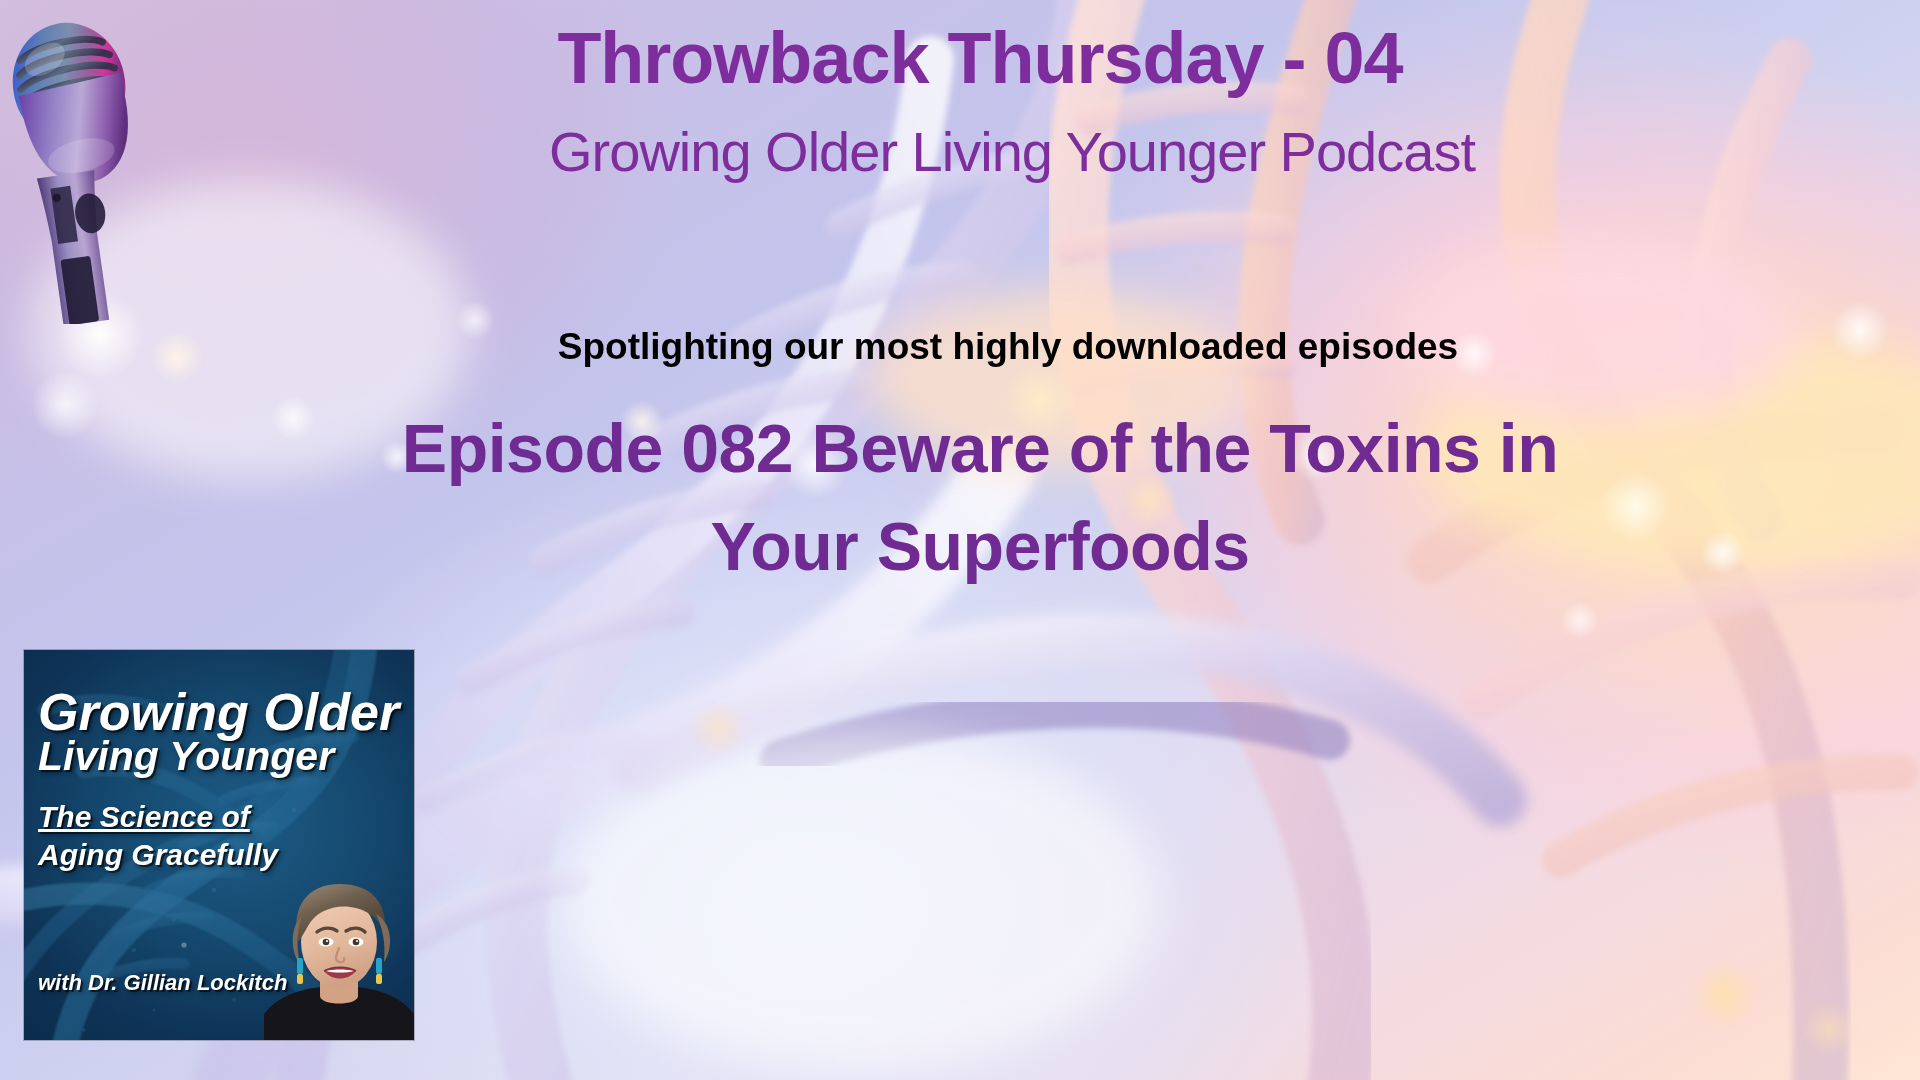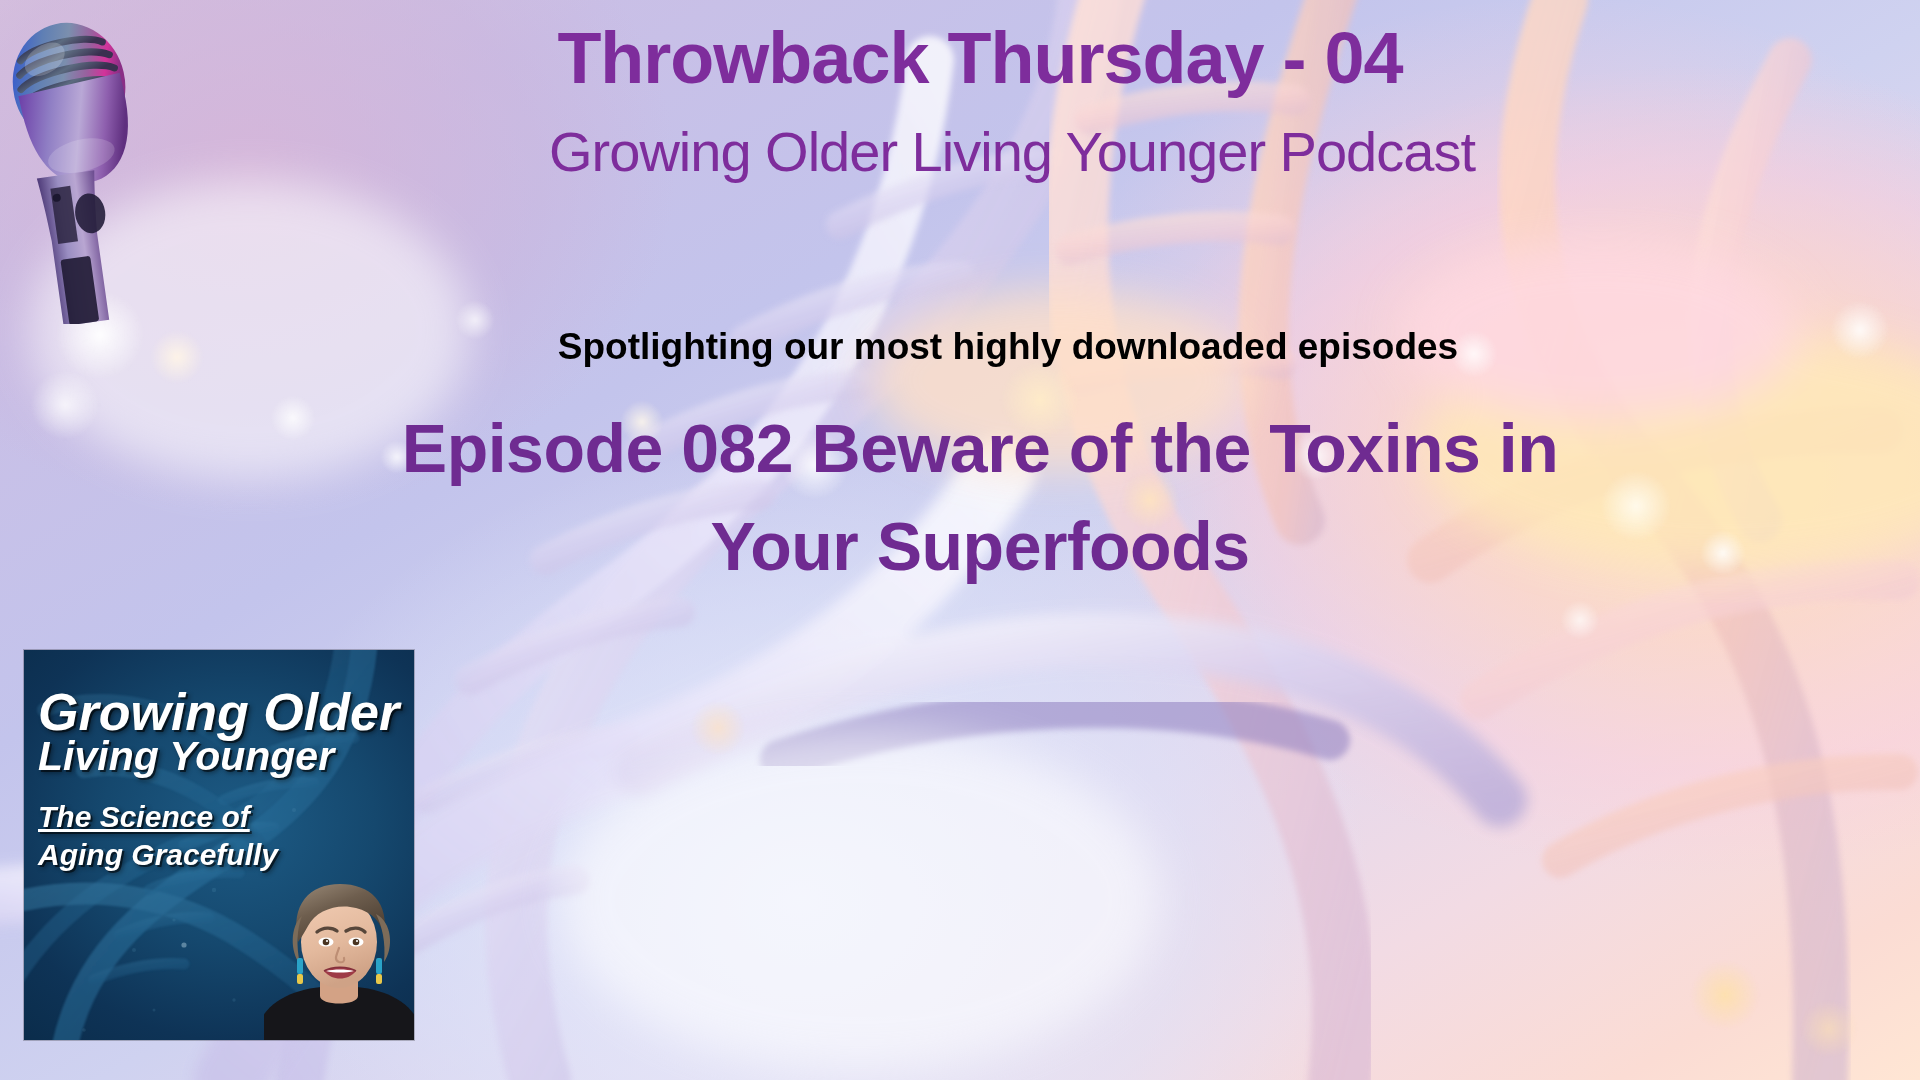--- a/index.html
+++ b/index.html
@@ -316,20 +316,21 @@
         <circle cx="130" cy="360" r="1.5"></circle>
           <circle cx="210" cy="350" r="1.7"></circle>
       </g>
       <circle cx="160" cy="295" r="2.6" fill="#cfe9f5" opacity=".7"></circle>
     </svg>
 
     <div class="cv-text cv-title1">Growing Older</div>
     <div class="cv-text cv-title2">Living Younger</div>
     <div class="cv-text cv-sub1">The Science of</div>
     <div class="cv-text cv-sub2">Aging Gracefully</div>
+    <div class="cv-text cv-host">with Dr. Gillian Lockitch</div>
 
     <div class="host-photo">
       <svg width="150" height="170" viewBox="0 0 150 170">
         <defs>
           <linearGradient id="hairG" x1="0" y1="0" x2="0.6" y2="1">
             <stop offset="0%" stop-color="#9a8a78"></stop>
             <stop offset="45%" stop-color="#6e5e4e"></stop>
             <stop offset="100%" stop-color="#4a3d31"></stop>
           </linearGradient>
           <linearGradient id="skinG" x1="0" y1="0" x2="0.3" y2="1">

